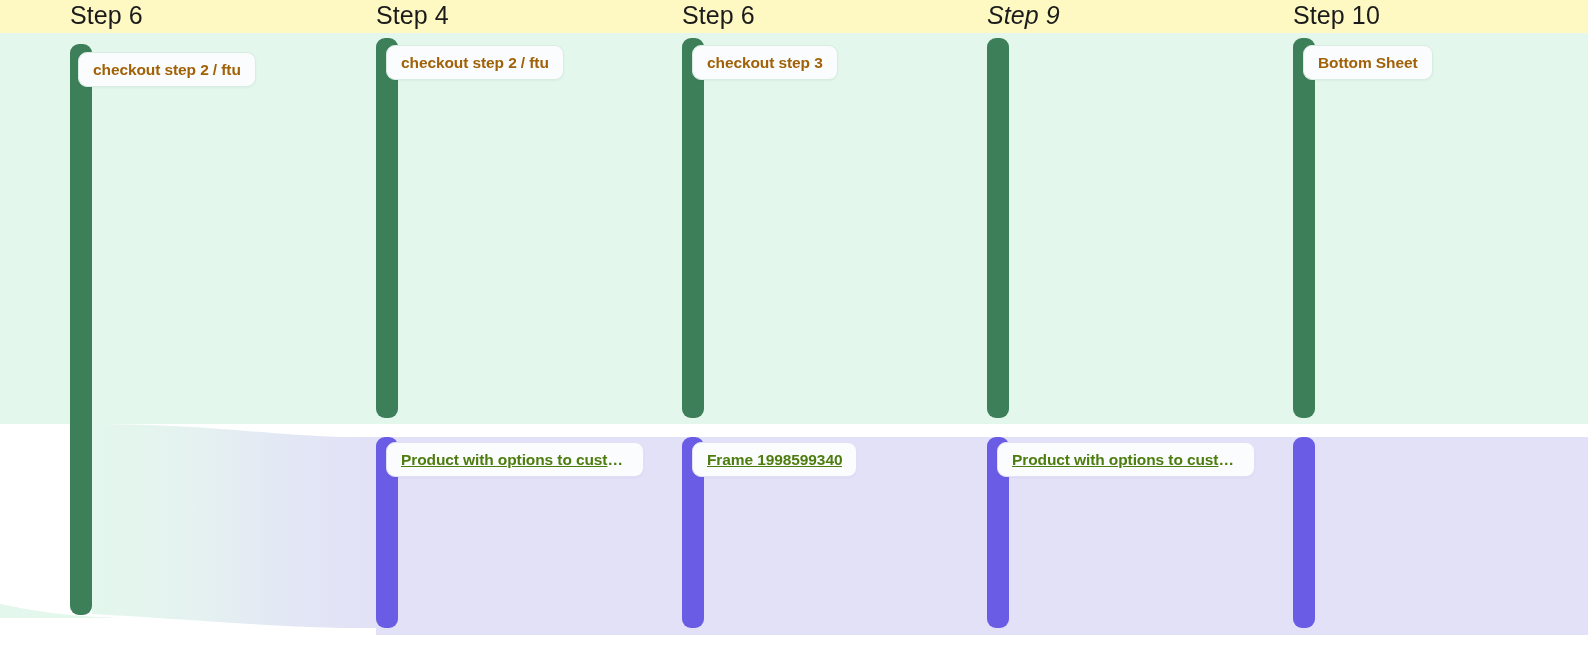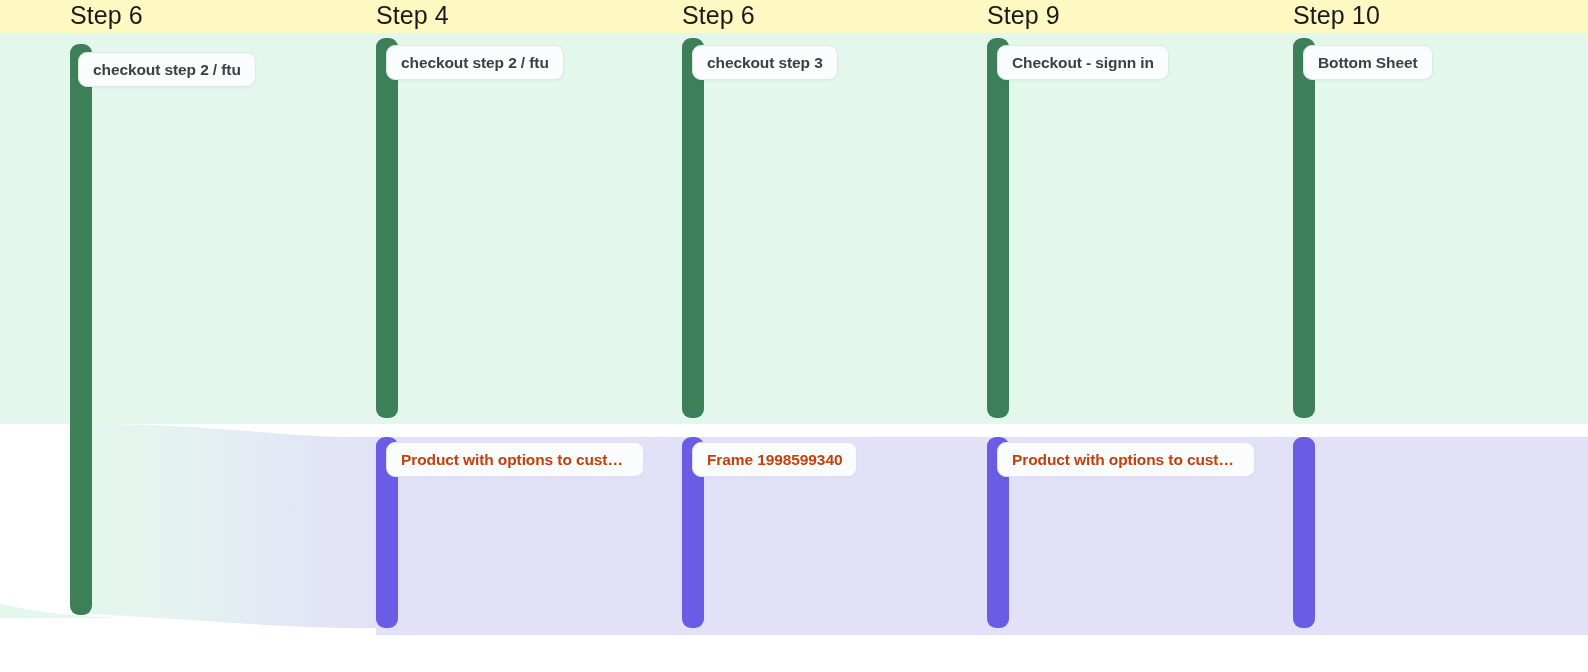--- a/index.html
+++ b/index.html
@@ -71,28 +71,29 @@
     padding: 0 14px;
     border-radius: 9px;
     background: #fbfcfd;
     font-size: 15.5px;
     font-weight: 700;
     letter-spacing: -0.1px;
     white-space: nowrap;
     overflow: hidden;
   }
   .pill.green {
-    color: #404040;
+    color: #a16207;
     border: 1px solid #d9ece2;
     box-shadow: 0 1px 2px rgba(40,90,65,0.05);
   }
   .pill.purple {
-    color: #c2410c;
+    color: #4d7c0f;
     border: 1px solid #e2e0f6;
     box-shadow: 0 1px 2px rgba(70,60,180,0.05);
+    text-decoration: underline;
   }
   .pill .pill-text {
     display: block;
     overflow: hidden;
     text-overflow: ellipsis;
     white-space: nowrap;
   }
 </style>
 </head>
 <body>
@@ -128,21 +129,21 @@
              C 260 626 200 620 92 614
              Z" fill="url(#gradGreenPurple)"></path>
 
     <path d="M 376 437 L 1588 437 L 1588 635 L 376 635 Z" fill="#e2e1f7"></path>
   </svg>
 
   <div class="header-row">
     <div class="step-title" style="left:70px;">Step 6</div>
     <div class="step-title" style="left:376px;">Step 4</div>
     <div class="step-title" style="left:682px;">Step 6</div>
-    <div class="step-title" style="left:987px;">Step 9</div>
+    <div class="step-title" style="left:987px;font-style:italic;">Step 9</div>
     <div class="step-title" style="left:1293px;">Step 10</div>
   </div>
 
   <div class="node-bar green" style="left:70px;  top:44px; height:571px;"></div>
   <div class="node-bar green" style="left:376px; top:38px; height:380px;"></div>
   <div class="node-bar green" style="left:682px; top:38px; height:380px;"></div>
   <div class="node-bar green" style="left:987px; top:38px; height:380px;"></div>
   <div class="node-bar green" style="left:1293px;top:38px; height:380px;"></div>
 
   <div class="node-bar purple" style="left:376px; top:437px; height:191px;"></div>
@@ -152,23 +153,20 @@
 
   <div class="pill green" style="left:78px; top:52px;">
     <span class="pill-text">checkout step 2 / ftu</span>
   </div>
   <div class="pill green" style="left:386px; top:45px;">
     <span class="pill-text">checkout step 2 / ftu</span>
   </div>
   <div class="pill green" style="left:692px; top:45px;">
     <span class="pill-text">checkout step 3</span>
   </div>
-  <div class="pill green" style="left:997px; top:45px;">
-    <span class="pill-text">Checkout - signn in</span>
-  </div>
   <div class="pill green" style="left:1303px; top:45px;">
     <span class="pill-text">Bottom Sheet</span>
   </div>
 
   <div class="pill purple" style="left:386px; top:442px; max-width:258px;">
     <span class="pill-text">Product with options to custo…</span>
   </div>
   <div class="pill purple" style="left:692px; top:442px;">
     <span class="pill-text">Frame 1998599340</span>
   </div>

